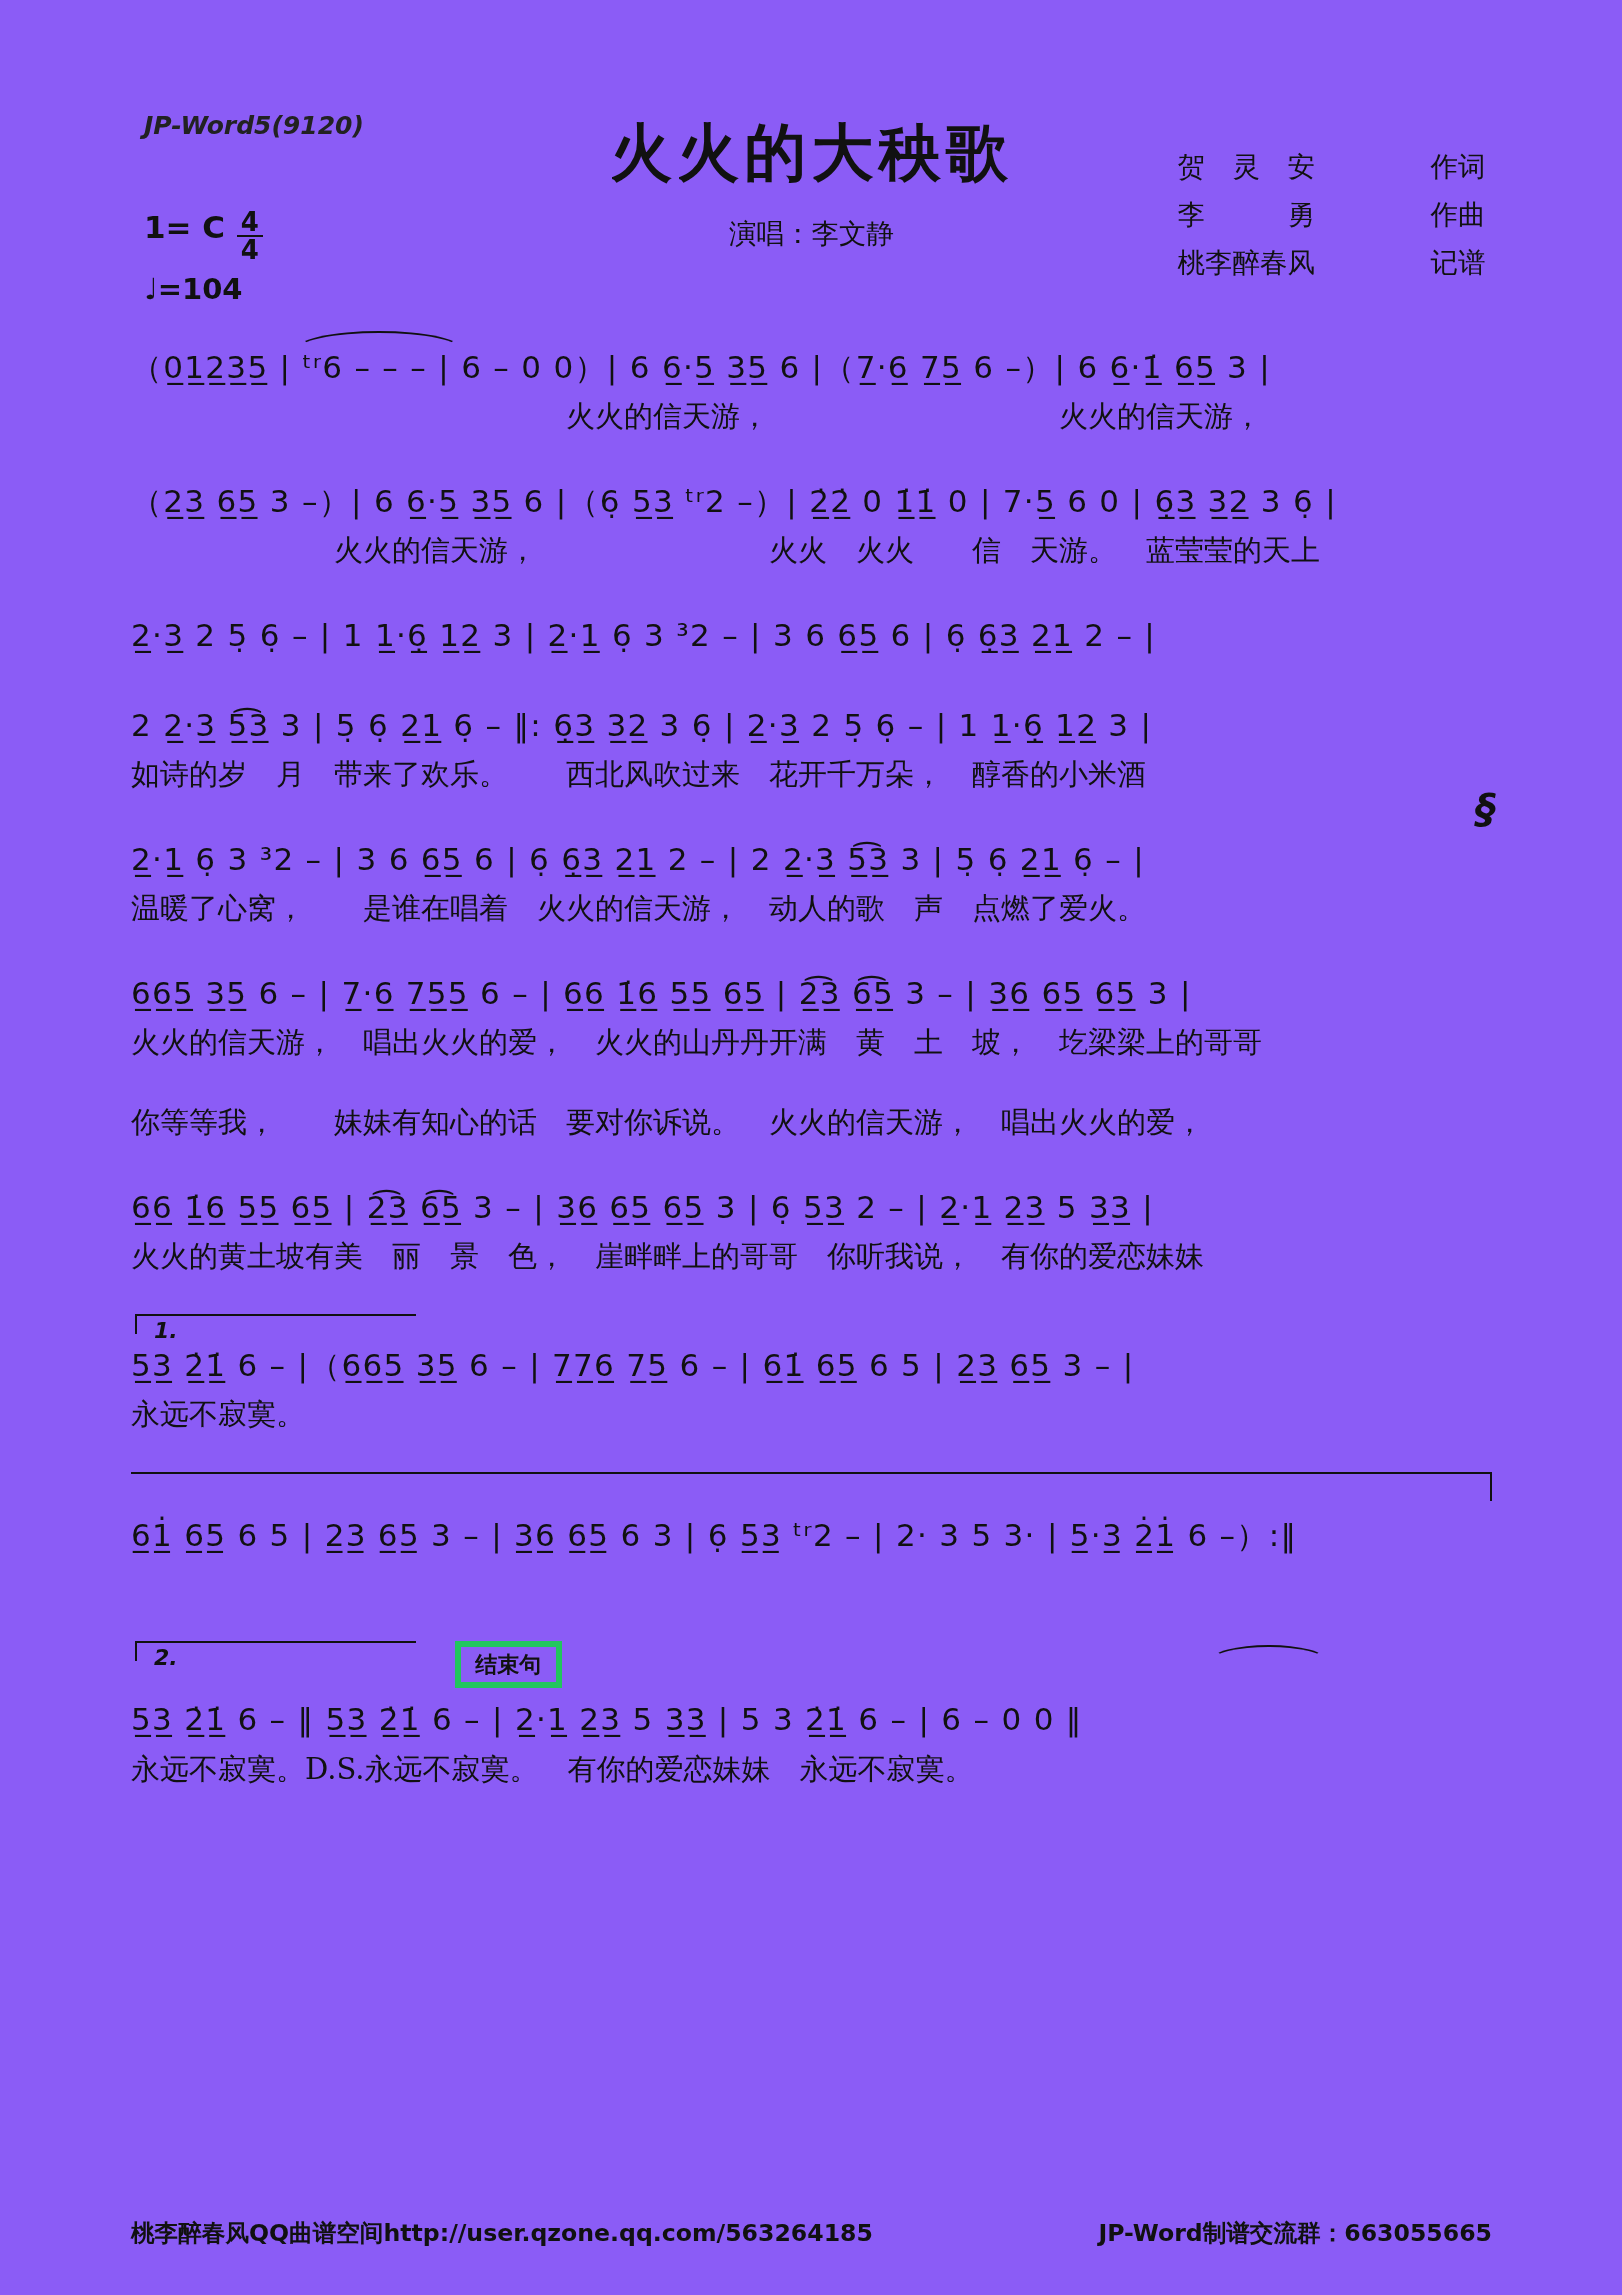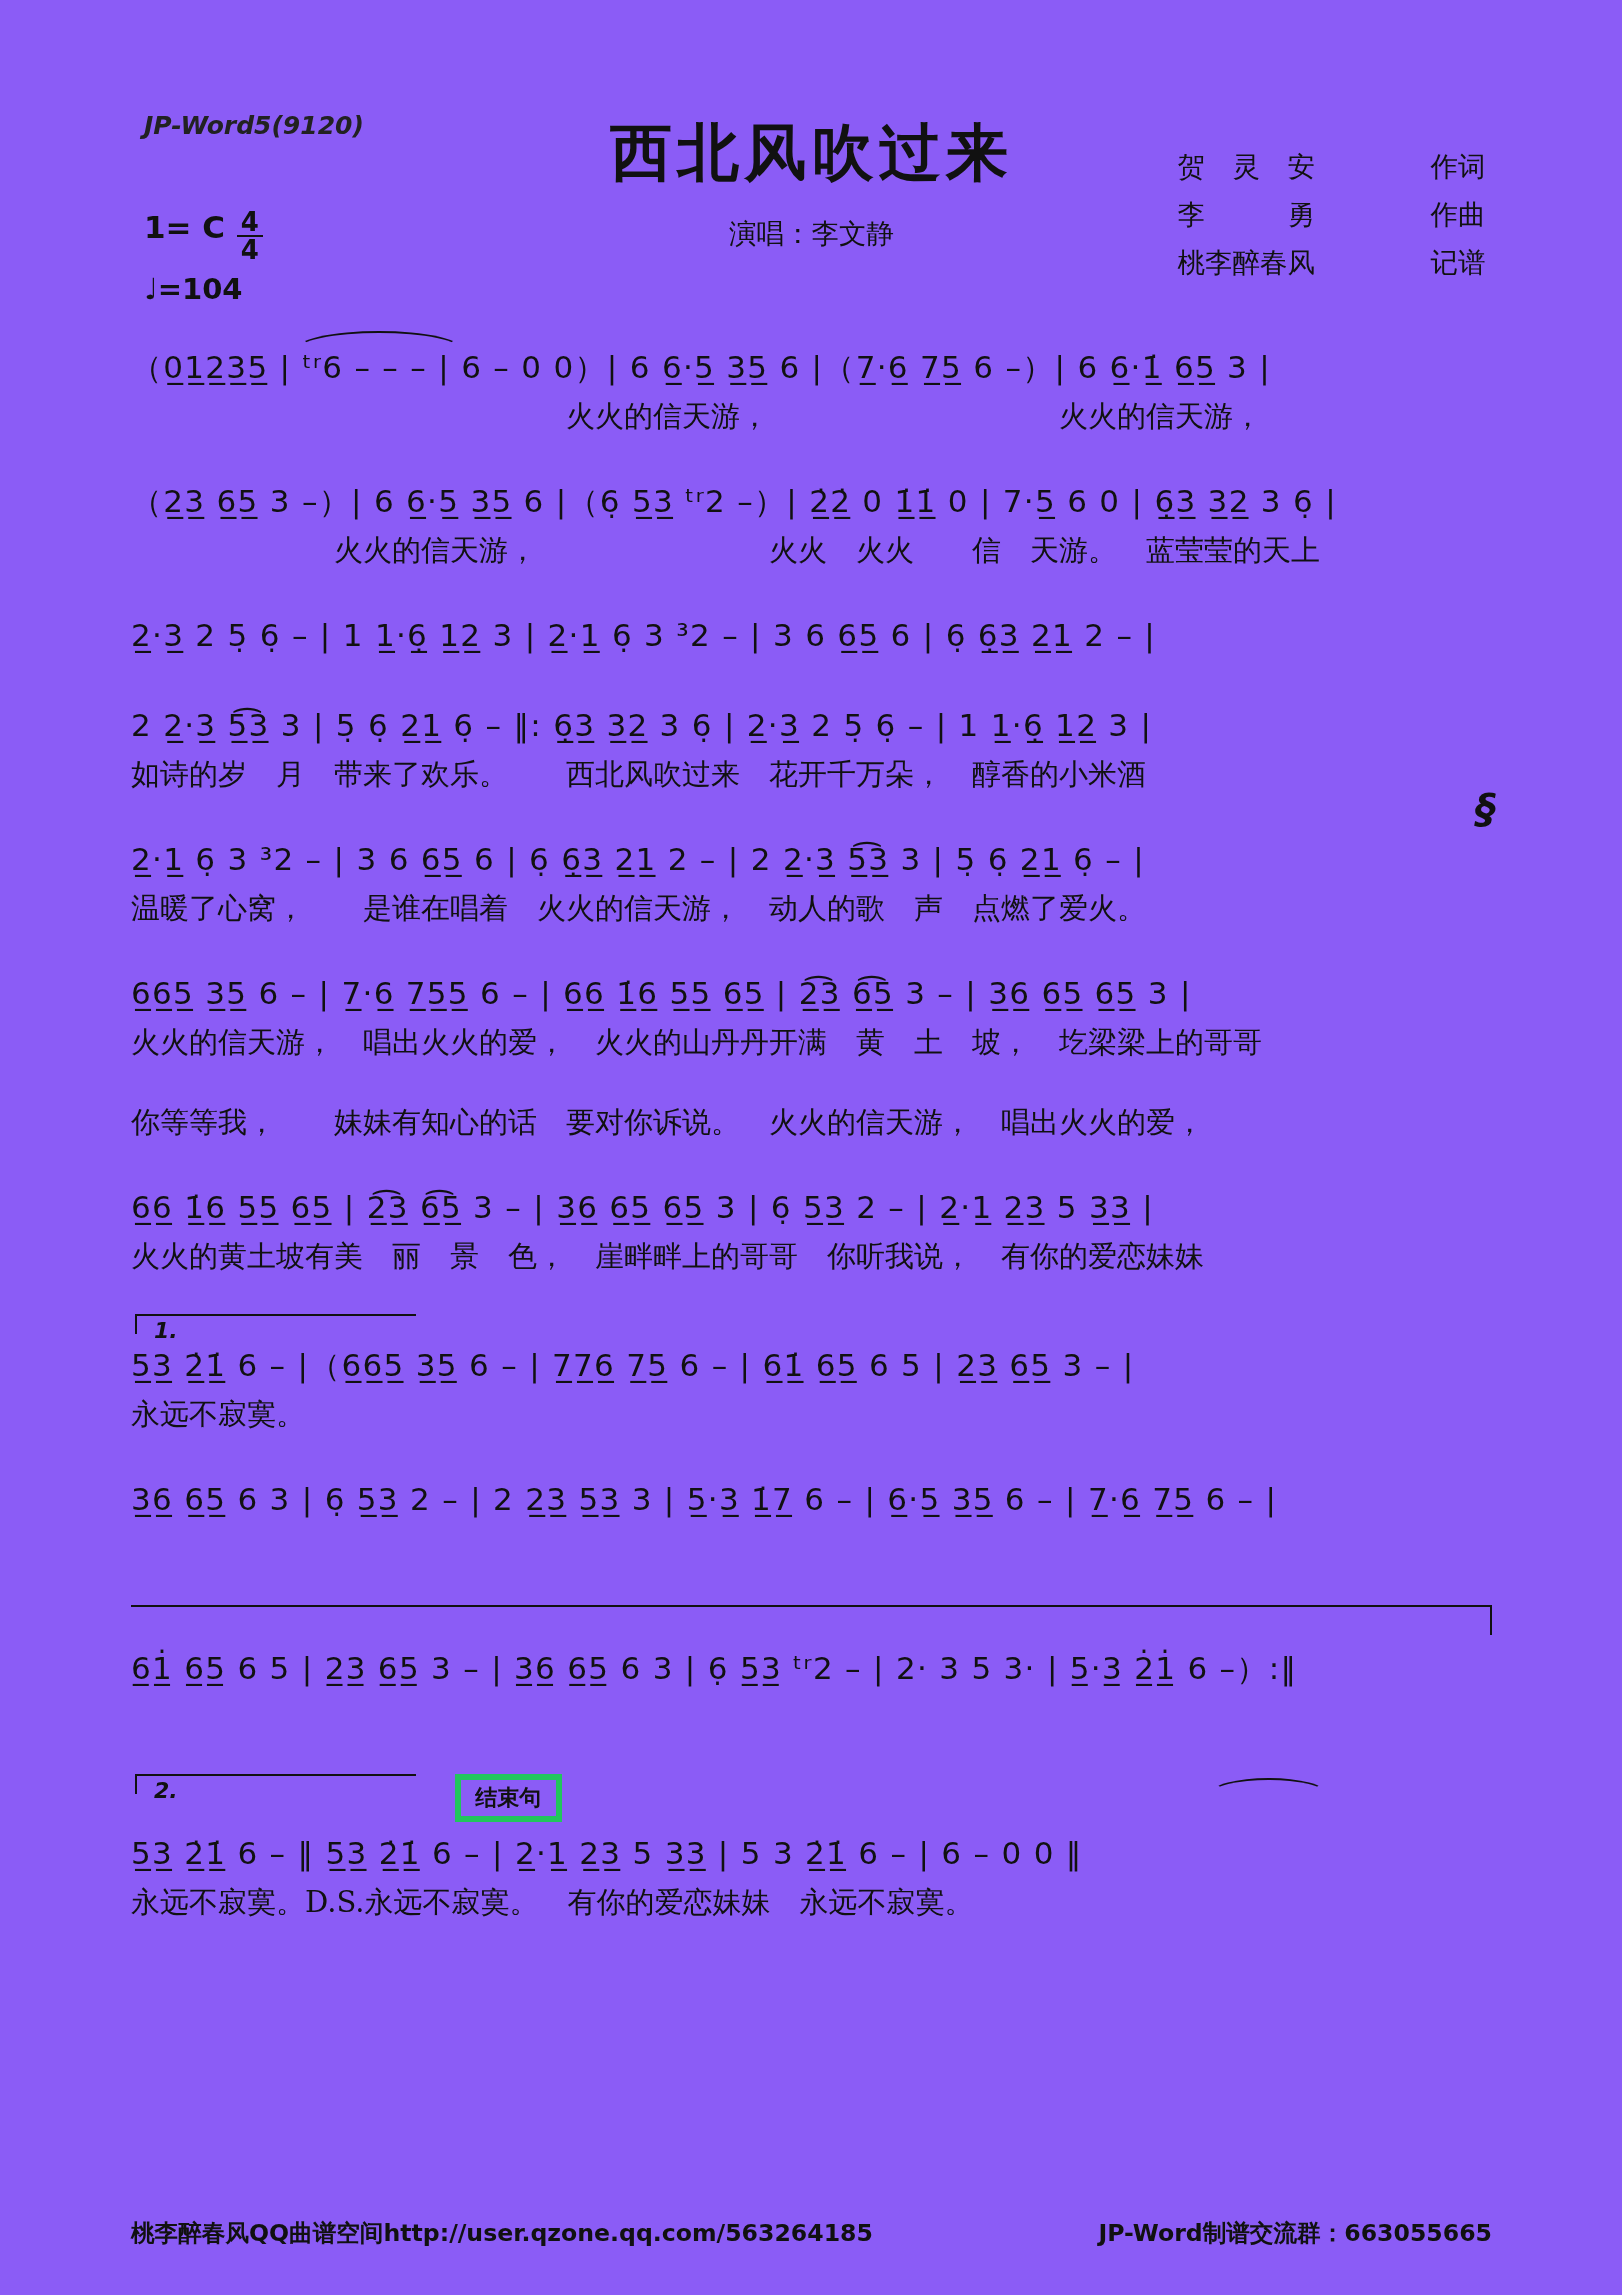--- a/index.html
+++ b/index.html
@@ -53,21 +53,21 @@
   .footer{margin-top:auto;display:flex;justify-content:space-between;align-items:flex-end;
           font-size:23.6px;font-weight:bold;font-family:"DejaVu Sans",sans-serif;}
 </style>
 </head>
 <body>
 
 <div class="page">
 
   <div class="header">
     <div class="software">JP-Word5(9120)</div>
-    <h1 class="title">西北风吹过来</h1>
+    <h1 class="title">火火的大秧歌</h1>
     <div class="singer">演唱：李文静</div>
     <div class="keysig">
       <span>1= C</span>
       <span class="timesig">
         <span class="top">4</span>
         <span class="bot">4</span>
       </span>
     </div>
     <div class="tempo">♩=104</div>
     <div class="credits">
@@ -129,24 +129,20 @@
     </section>
 
     <section class="system">
       <div class="volta1">
         <span>1.</span>
       </div>
       <div class="notation">5̲3̲ 2̲̇1̲̇ 6 – |（6̲6̲5̲ 3̲5̲ 6 – | 7̲7̲6̲ 7̲5̲ 6 – | 6̲1̲̇ 6̲5̲ 6 5 | 2̲3̲ 6̲5̲ 3 – |</div>
       <div class="lyrics">永远不寂寞。</div>
     </section>
 
-    <section class="system">
-      <div class="notation">3̲6̲ 6̲5̲ 6 3 | 6̣ 5̲3̲ 2 – | 2 2̲3̲ 5̲3̲ 3 | 5̲·3̲ 1̲̇7̲ 6 – | 6̲·5̲ 3̲5̲ 6 – | 7̲·6̲ 7̲5̲ 6 – |</div>
-      <div class="lyrics"></div>
-    </section>
 
     <section class="system">
       <div class="volta-cont"></div>
       <div class="notation">6̲1̲̇ 6̲5̲ 6 5 | 2̲3̲ 6̲5̲ 3 – | 3̲6̲ 6̲5̲ 6 3 | 6̣ 5̲3̲ ᵗʳ2 – | 2· 3 5 3· | 5̲·3̲ 2̲̇1̲̇ 6 –）:‖</div>
       <div class="lyrics"></div>
     </section>
 
     <section class="system">
       <div class="volta2row">
         <div class="volta2">

